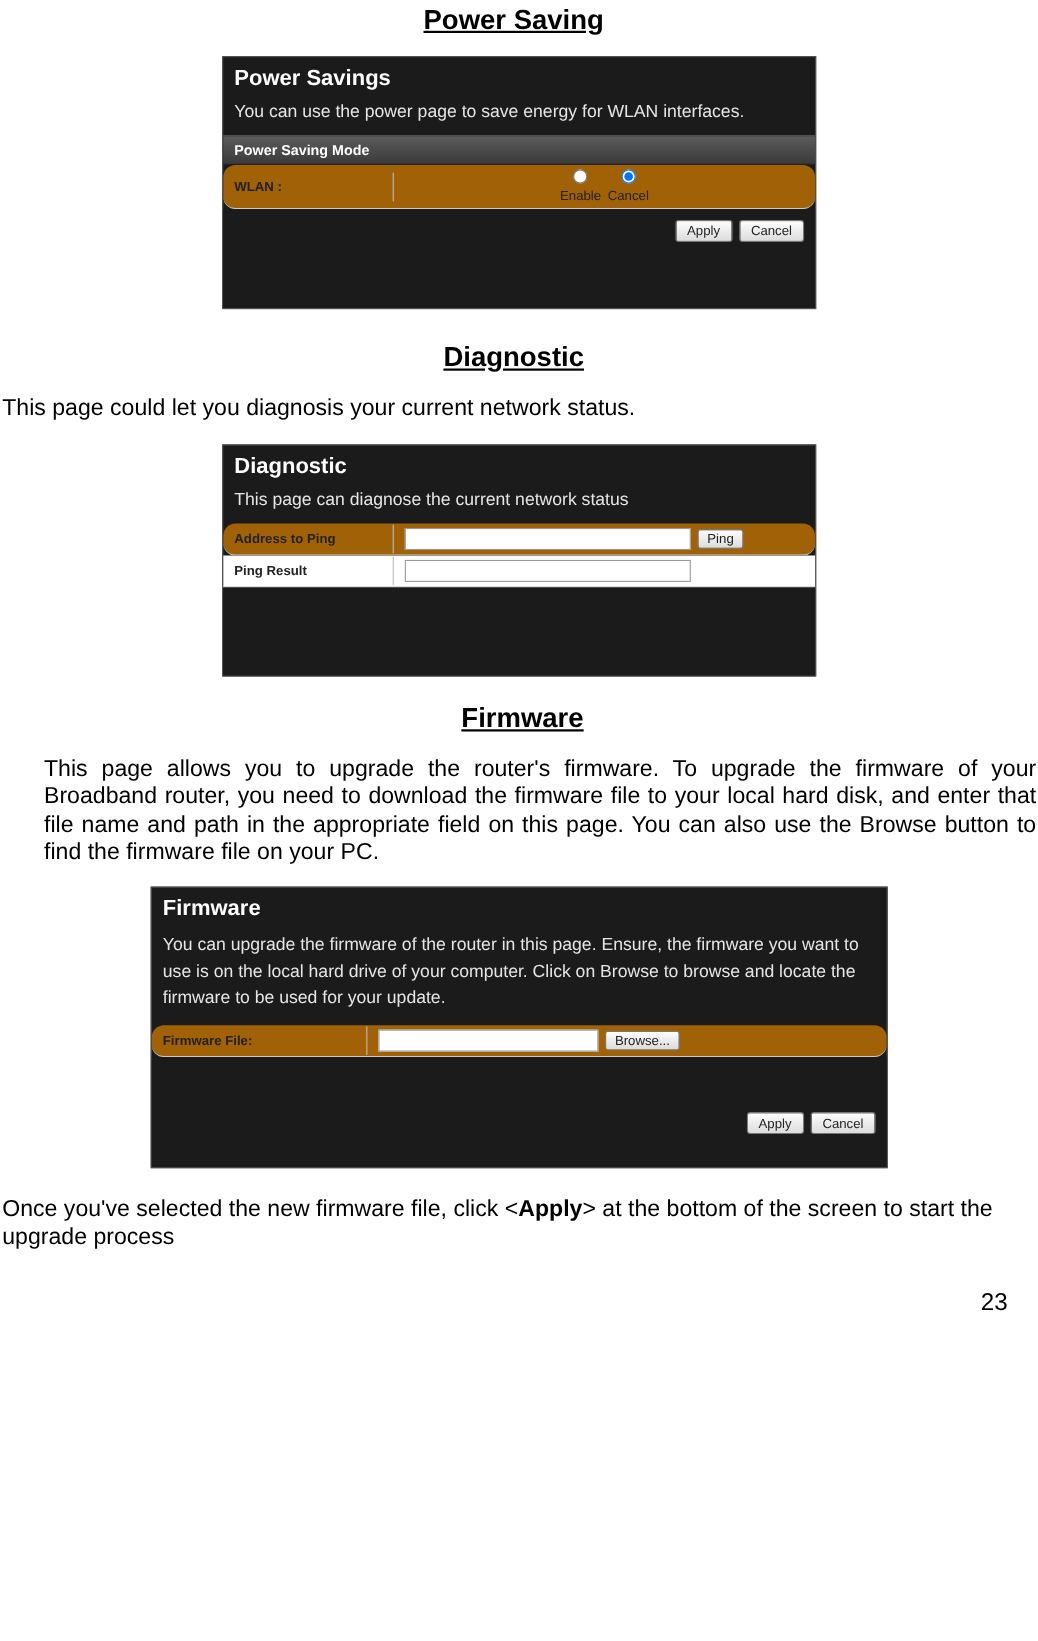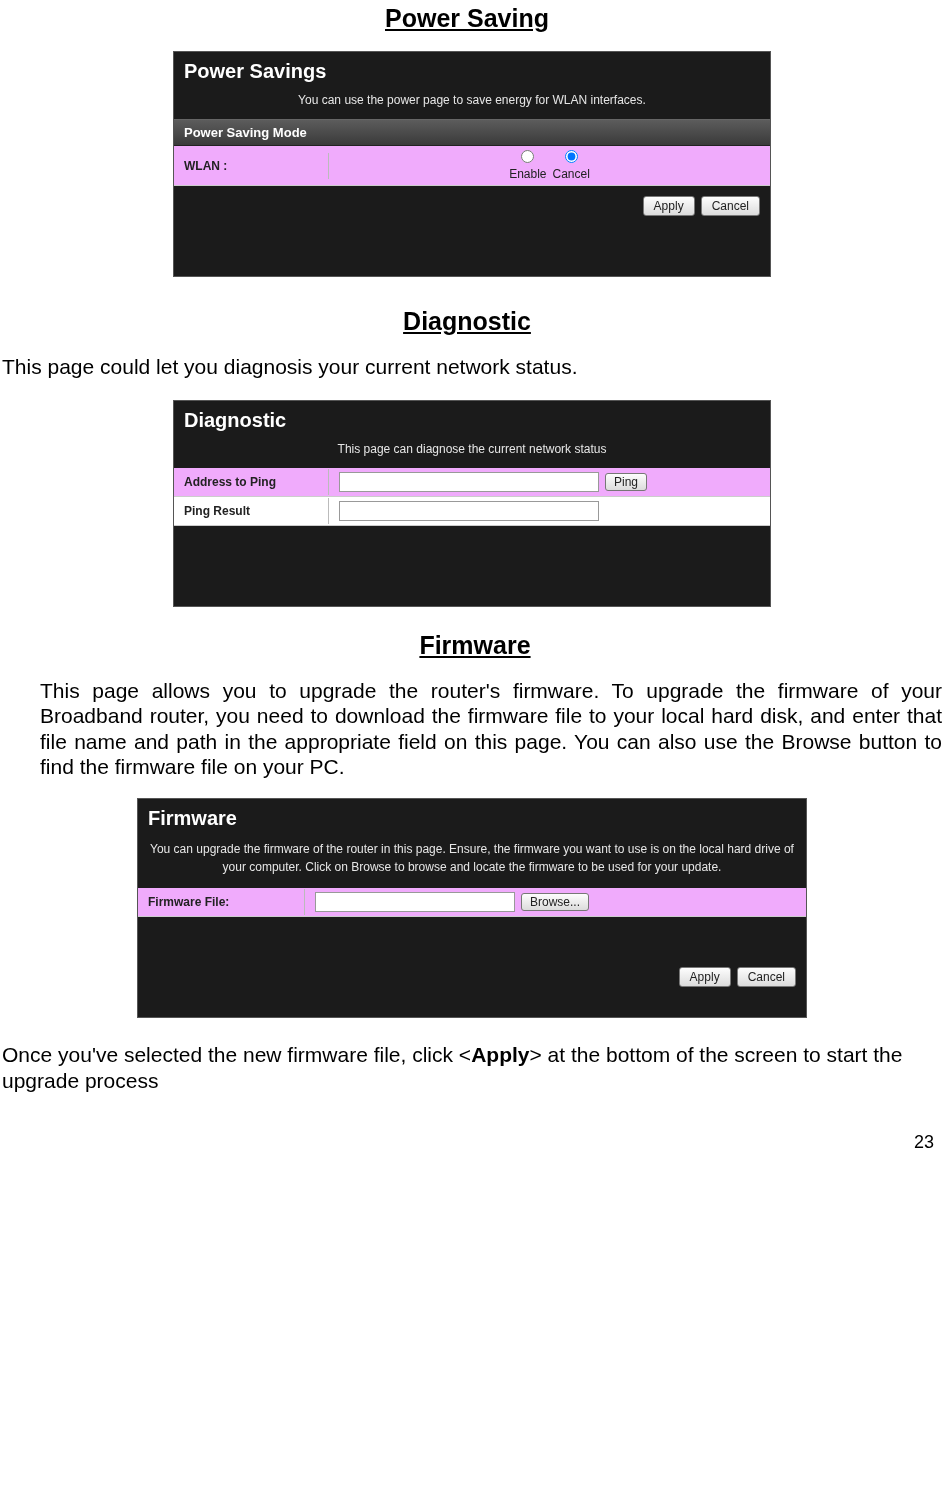--- a/index.html
+++ b/index.html
@@ -24,58 +24,57 @@
 
   p.body-text {
     font-size: 21px;
     line-height: 1.22;
     margin: 0 2px 18px 2px;
   }
   p.body-text.justify { text-align: justify; margin-left: 40px; }
 
   
   .panel {
-    width: 598px;
+    width: 540px;
     margin: 0 auto 24px auto;
     border: 1px solid #555;
     background: #1b1b1b;
   }
   .panel-header {
     padding: 8px 10px 4px 10px;
   }
   .panel-header .ph-title {
     color: #fff;
     font-size: 20px;
     font-weight: bold;
   }
   .panel-header .ph-desc {
     color: #e6e6e6;
-    font-size: 12px;
+    font-size: 16px;
     padding: 10px 0 8px 0;
-    text-align: center;
   }
   .sub-bar {
     background: linear-gradient(#5c5c5c,#3a3a3a);
     color: #fff;
     font-size: 13px;
     font-weight: bold;
     padding: 5px 10px;
     border-top: 1px solid #666;
     border-bottom: 1px solid #222;
   }
 
   
   .row {
     display: flex;
     align-items: center;
     border-bottom: 1px solid #ccc;
     background: #fff;
     font-size: 13px;
   }
-  .row.gray { background: #f0abfc; }
+  .row.gray { background: #a16207; border-radius: 11px; }
   .row .label-cell {
     width: 155px;
     padding: 6px 10px;
     font-weight: bold;
     color: #222;
     border-right: 1px solid #bbb;
     font-size: 12px;
   }
   .row .value-cell {
     flex: 1;
@@ -122,22 +121,22 @@
     display: flex;
     justify-content: flex-end;
     gap: 6px;
   }
   .panel-footer.short { padding-bottom: 30px; }
   .panel-footer.empty { height: 80px; padding: 10px; }
 
   .page-num {
     position: absolute;
     bottom: 8px;
-    right: 10px;
-    font-size: 18px;
+    right: 28px;
+    font-size: 22px;
   }
 </style>
 </head>
 <body>
 
 <div class="container">
 
   <h2 class="section-title">Power Saving</h2>
 
   <div class="panel">
@@ -191,21 +190,21 @@
 
   <h2 class="section-title firmware" style="margin-top:18px;">Firmware</h2>
   <p class="body-text justify">This page allows you to upgrade the router's firmware. To upgrade the firmware of your Broadband router, you need to download the firmware file to your local hard disk, and enter that file name and path in the appropriate field on this page. You can also use the Browse button to find the firmware file on your PC.</p>
 
   <div class="panel" style="width:670px;">
     <div class="panel-header">
       <div class="ph-title">Firmware</div>
       <div class="ph-desc" style="line-height:1.5;">You can upgrade the firmware of the router in this page. Ensure, the firmware you want to use is on the local hard drive of your computer. Click on Browse to browse and locate the firmware to be used for your update.</div>
     </div>
     <div class="row gray">
-      <div class="label-cell" style="width:167px;">Firmware File:</div>
+      <div class="label-cell" style="width:196px;">Firmware File:</div>
       <div class="value-cell">
         <input class="text-input" style="width: 200px;" type="text">
         <span class="btn tiny">Browse...</span>
       </div>
     </div>
     <div class="panel-footer short" style="padding-top:50px;">
       <span class="btn">Apply</span>
       <span class="btn">Cancel</span>
     </div>
   </div>

